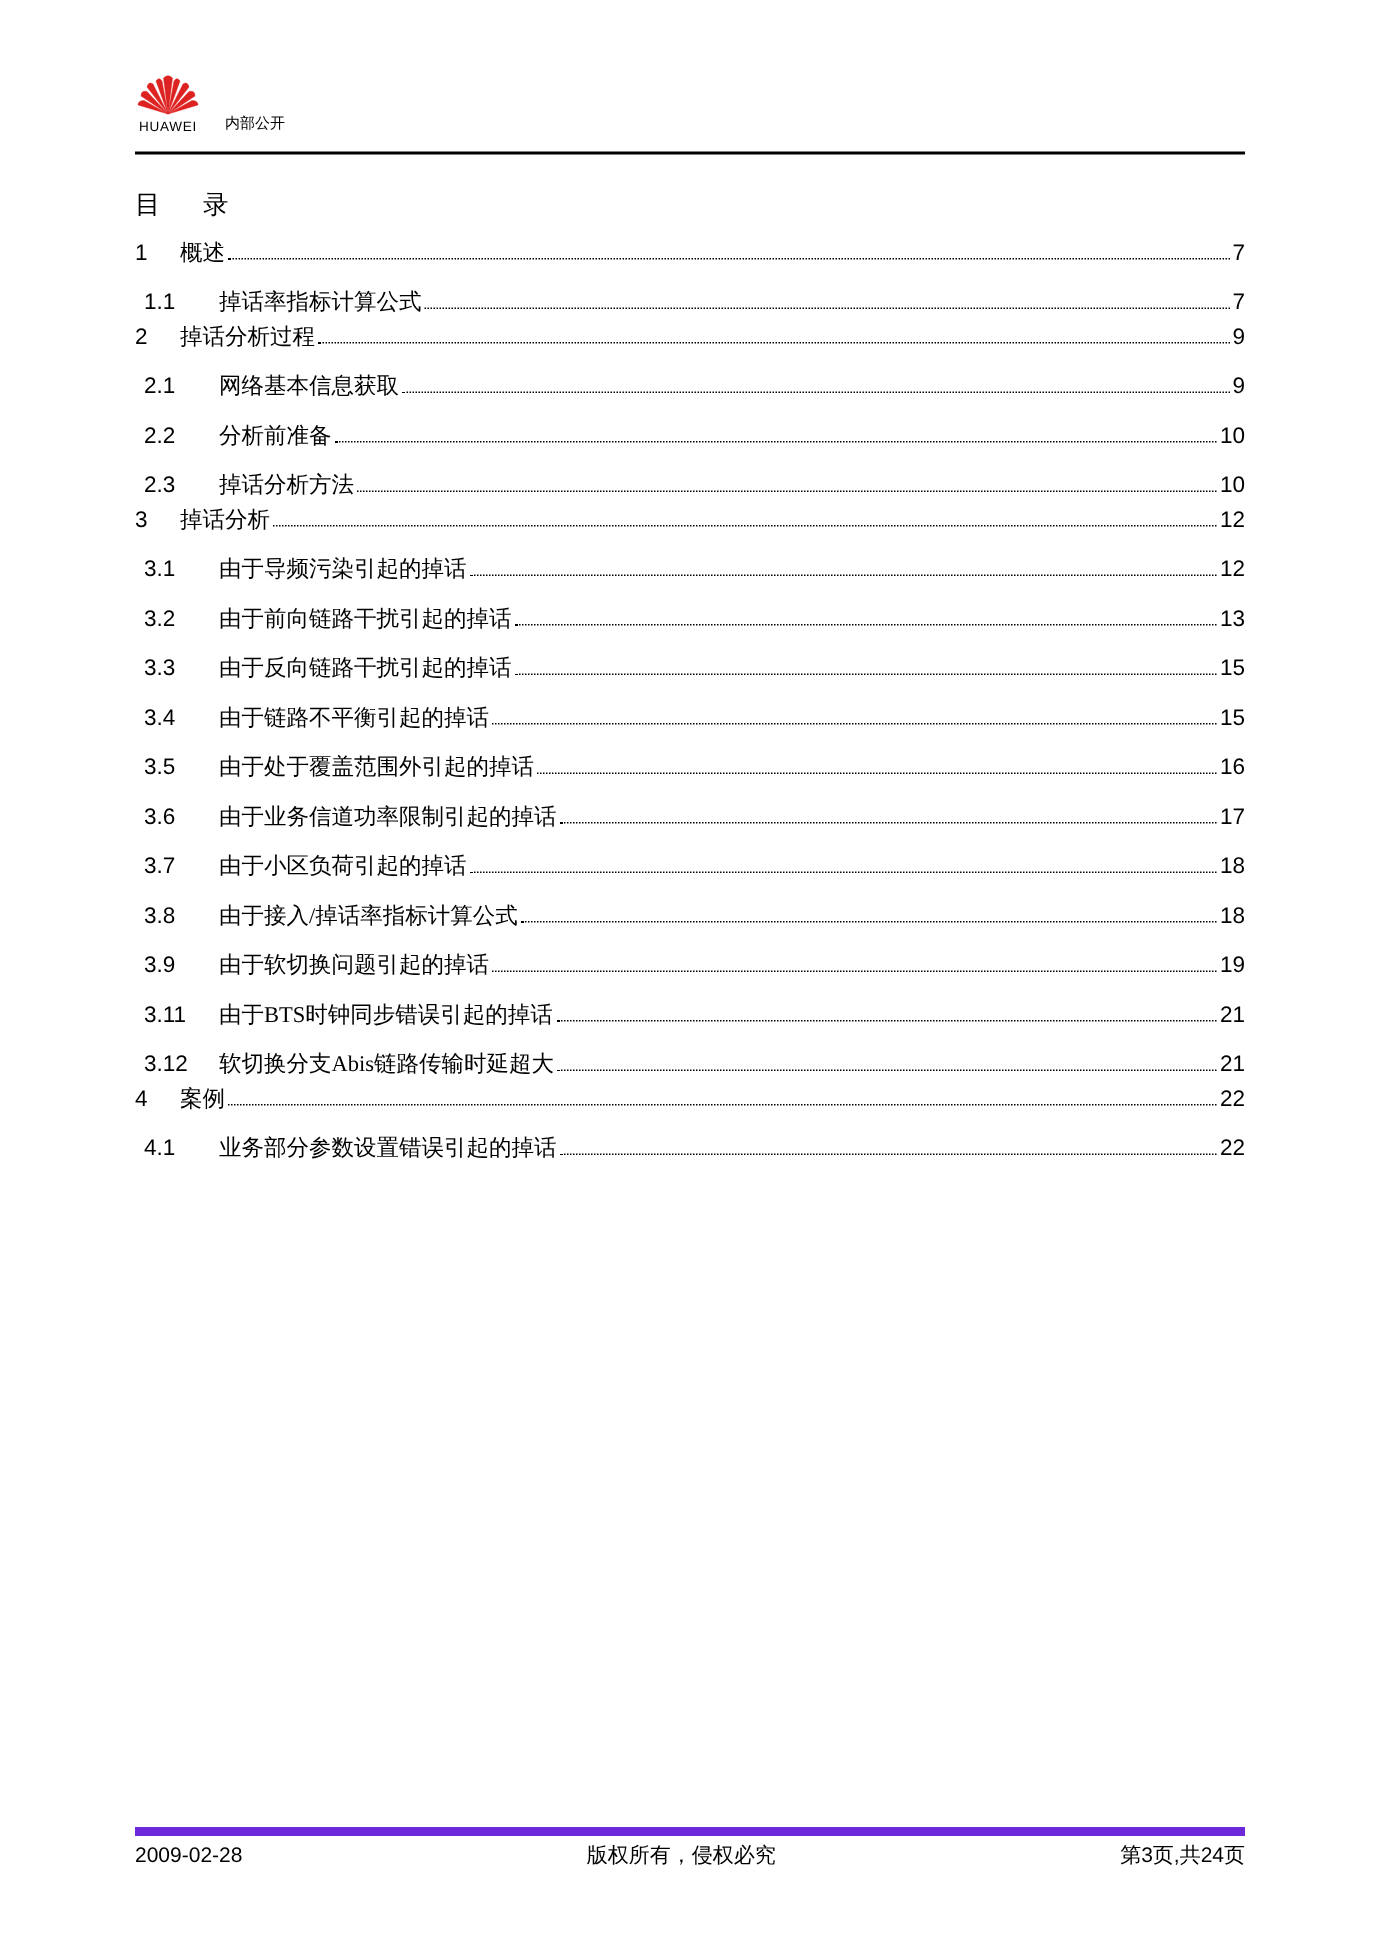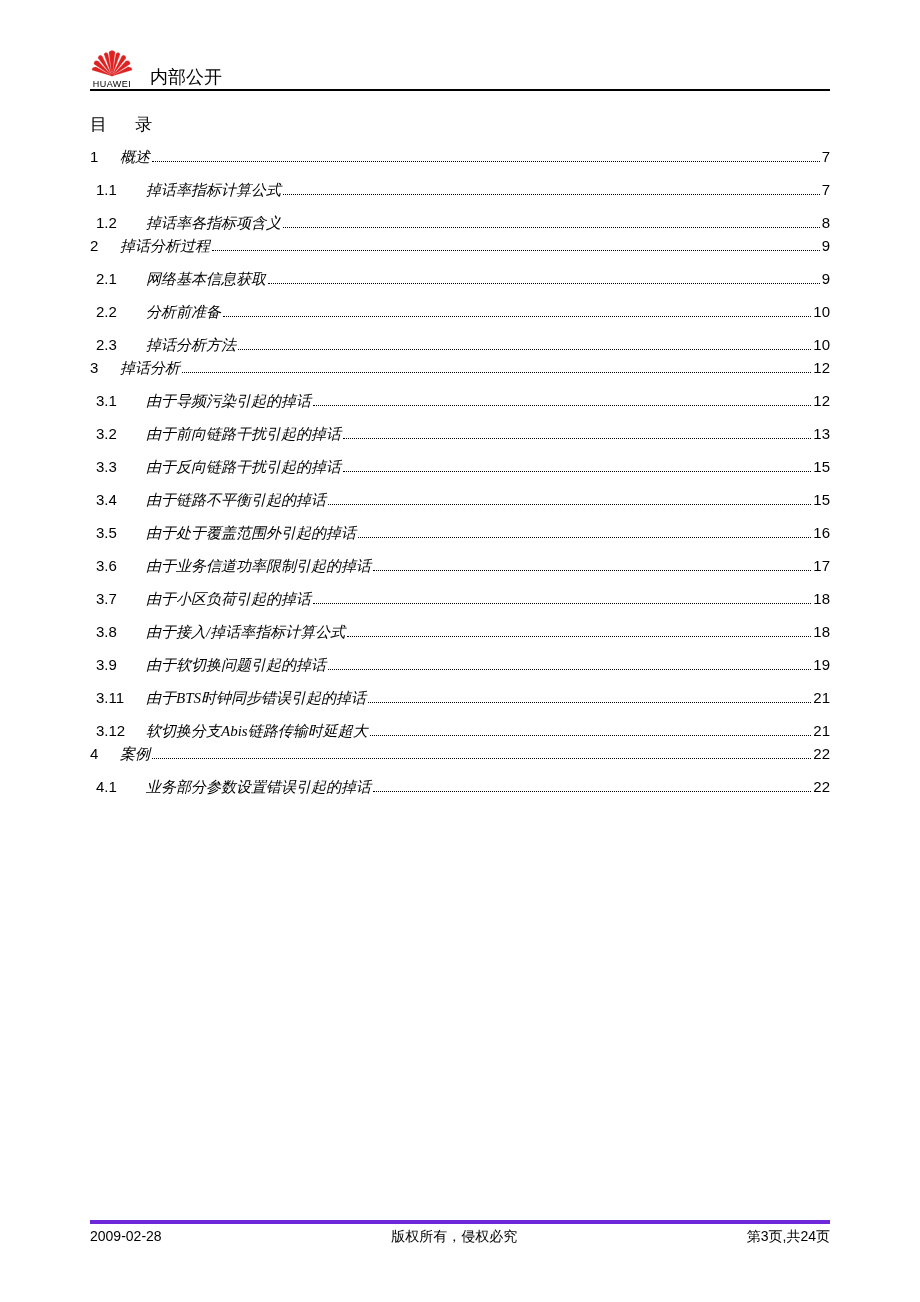--- a/index.html
+++ b/index.html
@@ -11,21 +11,21 @@
     position: relative;
     color: #000;
   }
   .page {
     padding: 50px 90px 0 90px;
   }
   .header-row {
     display: flex;
     align-items: flex-end;
     border-bottom: 2px solid #000;
-    padding-bottom: 0;
+    padding-bottom: 12px;
     margin-bottom: 22px;
   }
   .logo-block {
     display: flex;
     flex-direction: column;
     align-items: center;
     margin-right: 16px;
   }
   .logo-svg { width: 44px; height: 28px; }
   .logo-brand {
@@ -33,21 +33,21 @@
     font-size: 9px;
     letter-spacing: 0.5px;
     margin-top: 1px;
   }
   .doc-title {
     font-family: Arial, "SimSun", sans-serif;
     font-size: 15px;
     flex: 1;
   }
   .doc-class {
-    font-size: 18px;
+    font-size: 10px;
   }
   .toc-title {
     font-size: 17px;
     letter-spacing: 12px;
     margin-bottom: 10px;
   }
   .toc {
     font-size: 15px;
     line-height: 1.4;
   }
@@ -59,41 +59,40 @@
   }
   .toc-row.level-1 .num { min-width: 30px; }
   .toc-row.level-2 { padding-left: 6px; }
   .toc-row.level-2 .num { min-width: 50px; margin-top: 10px; }
   .num {
     font-family: Arial, sans-serif;
     flex: 0 0 auto;
   }
   .txt {
     flex: 0 0 auto;
-    font-style: italic;
   }
   .dots {
     flex: 1 1 auto;
     border-bottom: 1.5px dotted #000;
     margin: 0 2px 4px 2px;
     min-width: 10px;
   }
   .pg {
     font-family: Arial, sans-serif;
     flex: 0 0 auto;
   }
   .footer {
     position: absolute;
     bottom: 56px;
     left: 90px;
     right: 90px;
     display: flex;
     justify-content: space-between;
     font-size: 14px;
-    border-top: 4px solid #6d28d9;
+    border-top: 6px solid #6d28d9;
     padding-top: 4px;
   }
   .footer .date { font-family: Arial, sans-serif; }
   .footer .pagenum { font-family: Liberation Sans, sans-serif; }
 </style>
 </head>
 <body>
 
 <div class="page">
 
@@ -125,26 +124,20 @@
         <span class="txt">概述</span>
         <span class="dots"></span>
         <span class="pg">7</span>
       </div>
       <div class="toc-row level-2">
         <span class="num">1.1</span>
         <span class="txt">掉话率指标计算公式</span>
         <span class="dots"></span>
         <span class="pg">7</span>
       </div>
-      <div class="toc-row level-2">
-        <span class="num">1.2</span>
-        <span class="txt">掉话率各指标项含义</span>
-        <span class="dots"></span>
-        <span class="pg">8</span>
-      </div>
       <div class="toc-row level-1">
         <span class="num">2</span>
         <span class="txt">掉话分析过程</span>
         <span class="dots"></span>
         <span class="pg">9</span>
       </div>
       <div class="toc-row level-2">
         <span class="num">2.1</span>
         <span class="txt">网络基本信息获取</span>
         <span class="dots"></span>

